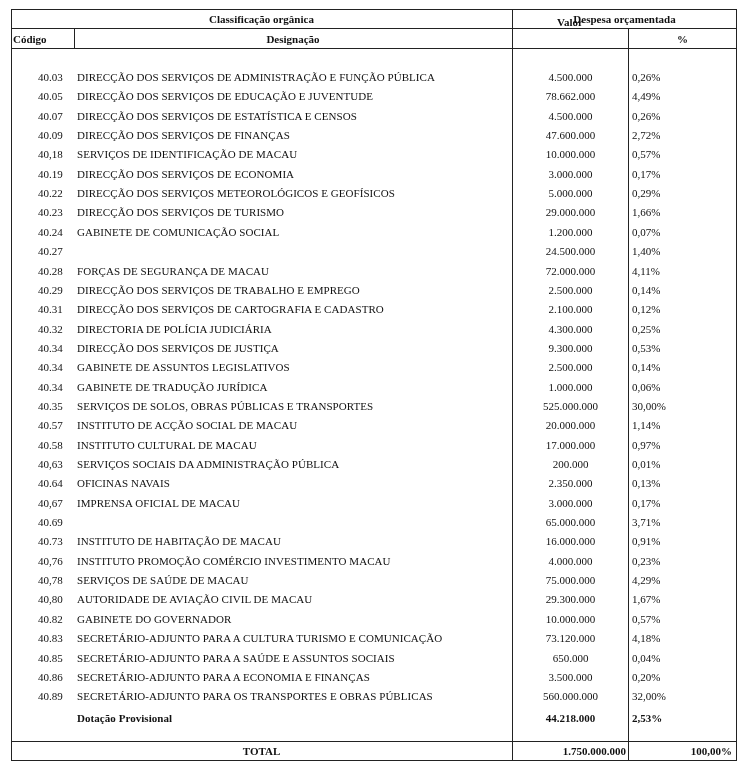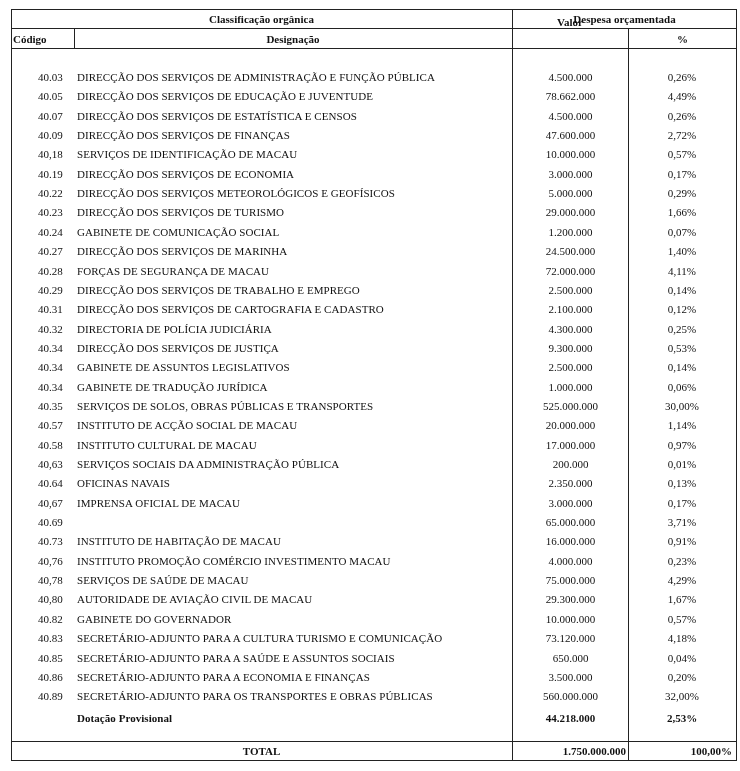--- a/index.html
+++ b/index.html
@@ -7,21 +7,21 @@
          font-family: "Liberation Serif", "DejaVu Serif", serif; color: #111; }
   .tbl { position: absolute; left: 11px; top: 9px; width: 726px; height: 752px;
          border: 1.5px solid #222; box-sizing: border-box; }
   .hline { position: absolute; height: 0; border-top: 1.5px solid #222; }
   .vline { position: absolute; width: 0; border-left: 1.5px solid #222; }
   .hdr { position: absolute; font-weight: bold; font-size: 11px; text-align: center; line-height: 18px; }
   .row { position: absolute; left: 0; width: 740px; height: 19px; font-size: 11px; line-height: 19px; }
   .code { position: absolute; left: 38px; width: 40px; text-align: left; }
   .desc { position: absolute; left: 77px; width: 430px; white-space: nowrap; letter-spacing: 0.05px; }
   .val  { position: absolute; left: 515px; width: 111px; text-align: center; }
-  .pct  { position: absolute; left: 632px; width: 100px; text-align: center; }
+  .pct  { position: absolute; left: 632px; width: 100px; text-align: left; }
   .bold { font-weight: bold; padding-left: 6px; }
   .total { position: absolute; top: 741px; left: 0; width: 740px; height: 20px; font-size: 11px; line-height: 20px; font-weight: bold; }
 </style>
 </head>
 <body>
 
 <div class="tbl"></div>
 
 <div class="hline" style="left:11px; top:28px; width:726px;"></div>
 <div class="hline" style="left:11px; top:48px; width:726px;"></div>
@@ -88,21 +88,20 @@
       <span class="pct">1,66%</span>
     </div>
     <div class="row" style="top: 222.8px;">
       <span class="code">40.24</span>
       <span class="desc">GABINETE DE COMUNICAÇÃO SOCIAL</span>
       <span class="val">1.200.000</span>
       <span class="pct">0,07%</span>
     </div>
     <div class="row" style="top: 242.15px;">
       <span class="code">40.27</span>
-      <span class="desc">DIRECÇÃO DOS SERVIÇOS DE MARINHA</span>
       <span class="val">24.500.000</span>
       <span class="pct">1,40%</span>
     </div>
     <div class="row" style="top: 261.5px;">
       <span class="code">40.28</span>
       <span class="desc">FORÇAS DE SEGURANÇA DE MACAU</span>
       <span class="val">72.000.000</span>
       <span class="pct">4,11%</span>
     </div>
     <div class="row" style="top: 280.85px;">

